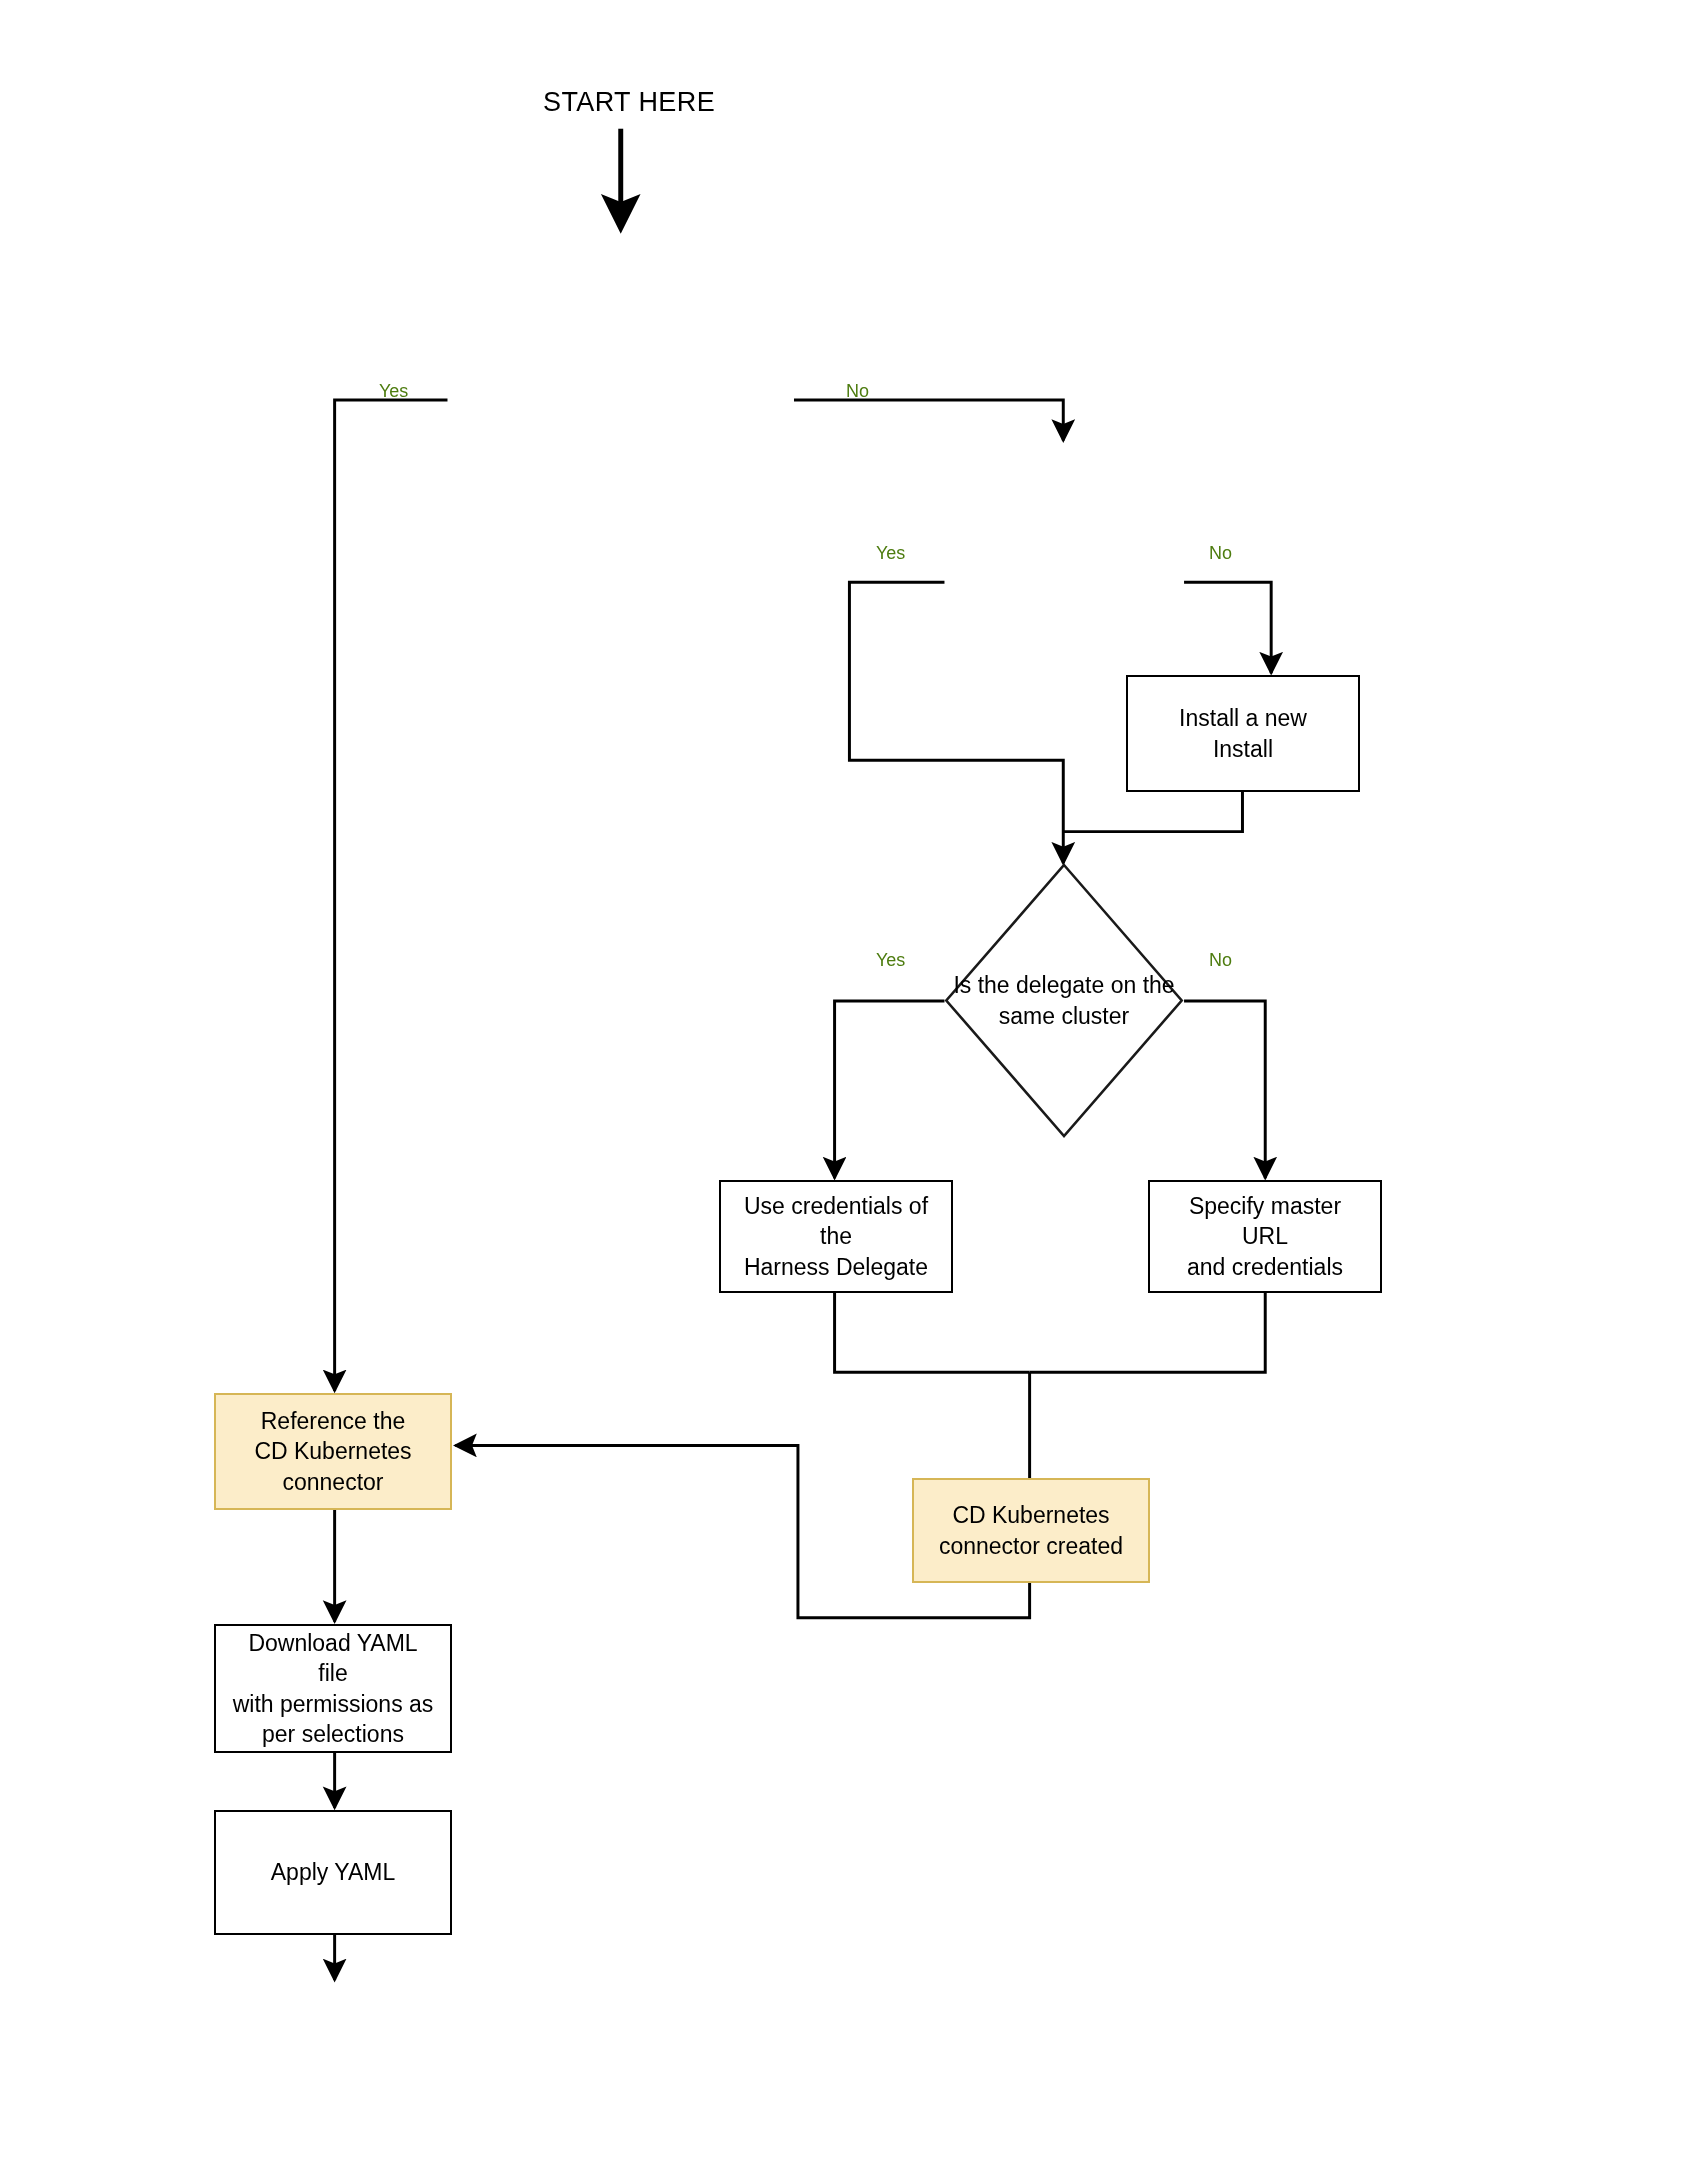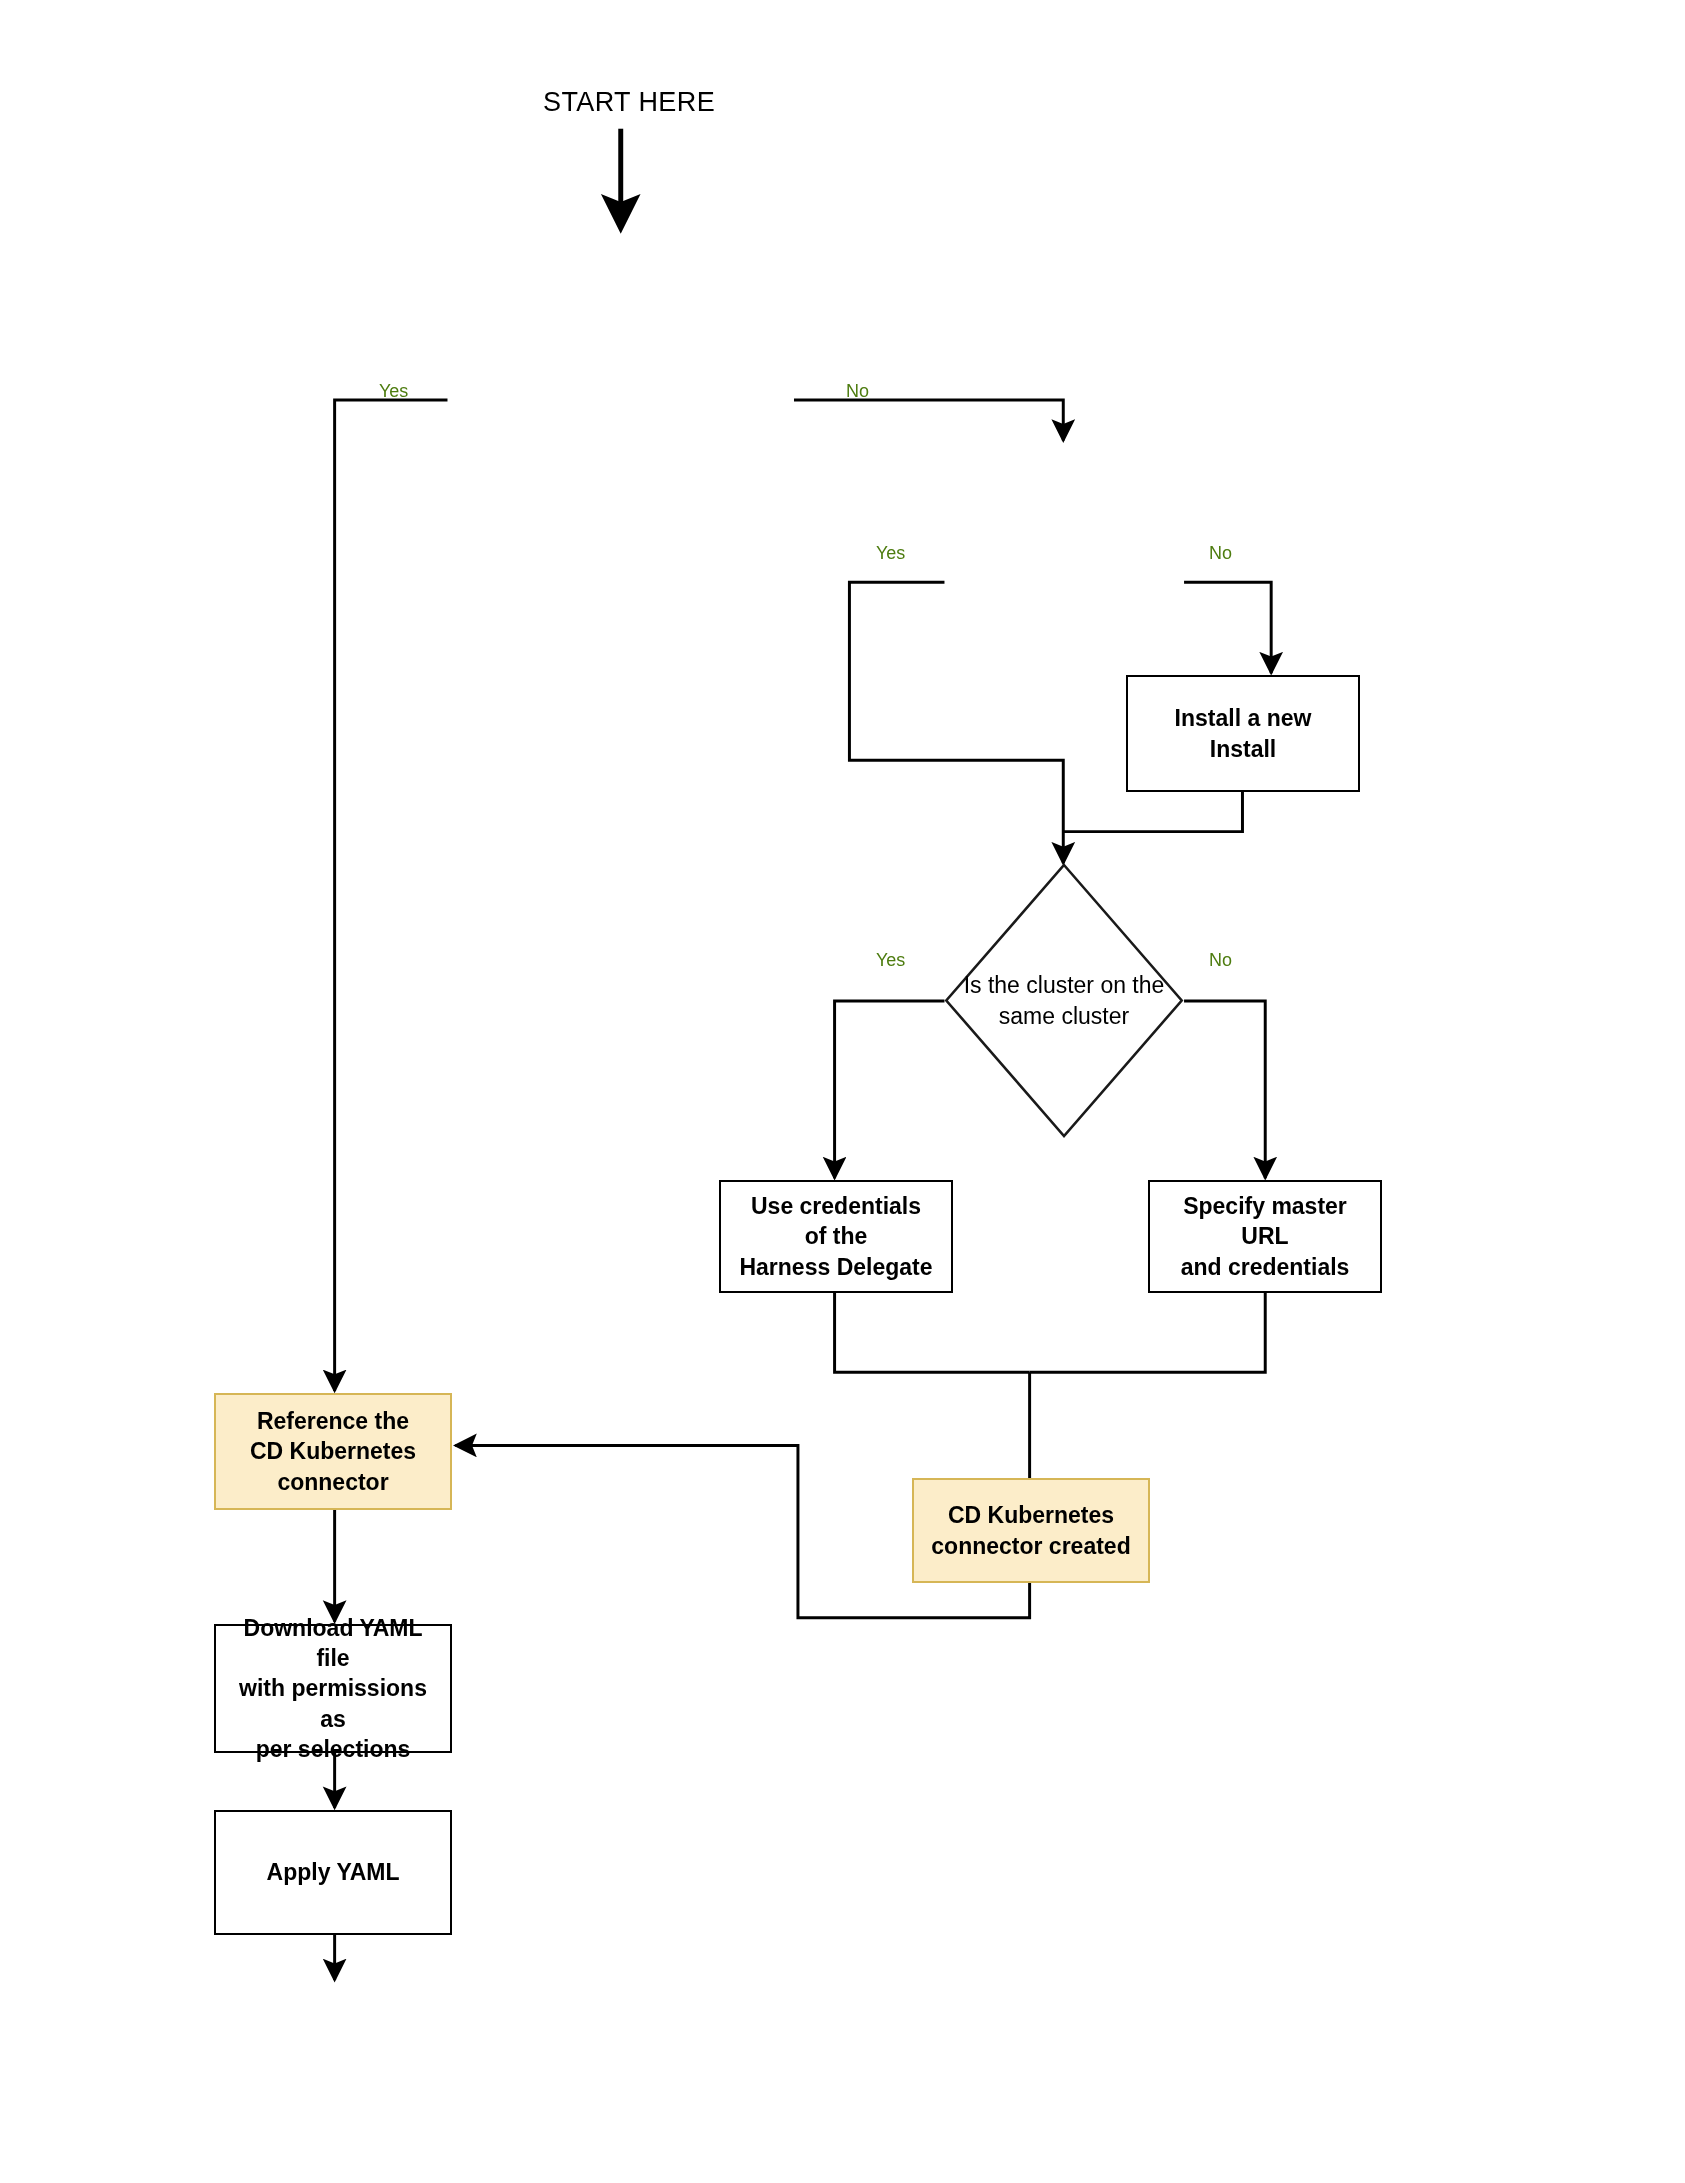--- a/index.html
+++ b/index.html
@@ -35,21 +35,20 @@
     justify-content: center;
     text-align: center;
   }
   
   .box {
     border: 2px solid #000000;
     background: #ffffff;
     font-size: 23px;
     line-height: 1.32;
     padding: 4px 16px;
-    font-weight: bold;
   }
   .box.accent-yellow {
     background: #fcedc9;
     border: 2px solid #d6b656;
   }
   .box.accent-green {
     background: #d5e8d4;
     border: 2px solid #82b366;
   }
   
@@ -151,21 +150,21 @@
       <div>Install a new</div>
       <div>Install</div>
     </div>
   </div>
 
   <div class="node diamond" style="left:944px; top:863px; width:240px; height:275px;">
     <svg class="dshape" viewBox="0 0 242 278" xmlns="http://www.w3.org/2000/svg">
       <polygon points="121,2 240,139 121,276 2,139" fill="#ffffff" stroke="#1a1a1a" stroke-width="2.6"></polygon>
     </svg>
     <div class="dlabel">
-      <div>Is the cluster on the</div>
+      <div>Is the delegate on the</div>
       <div>same cluster</div>
     </div>
   </div>
 
   <div class="edge-label" style="left:876px; top:950px;">Yes</div>
   <div class="edge-label" style="left:1209px; top:950px;">No</div>
 
   <div class="node box" style="left:719px; top:1180px; width:234px; height:113px;">
     <div>
       <div>Use credentials of the</div>

